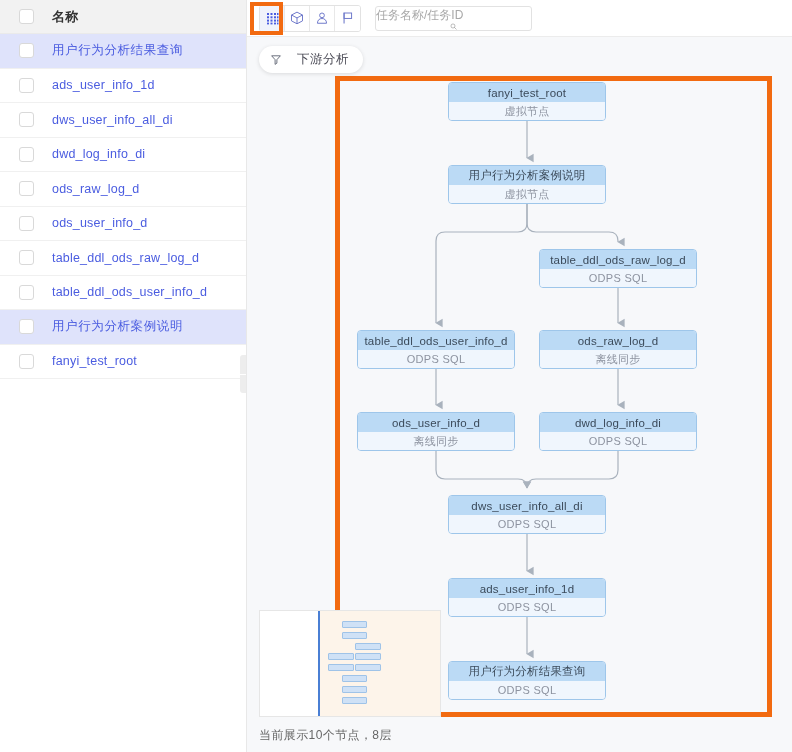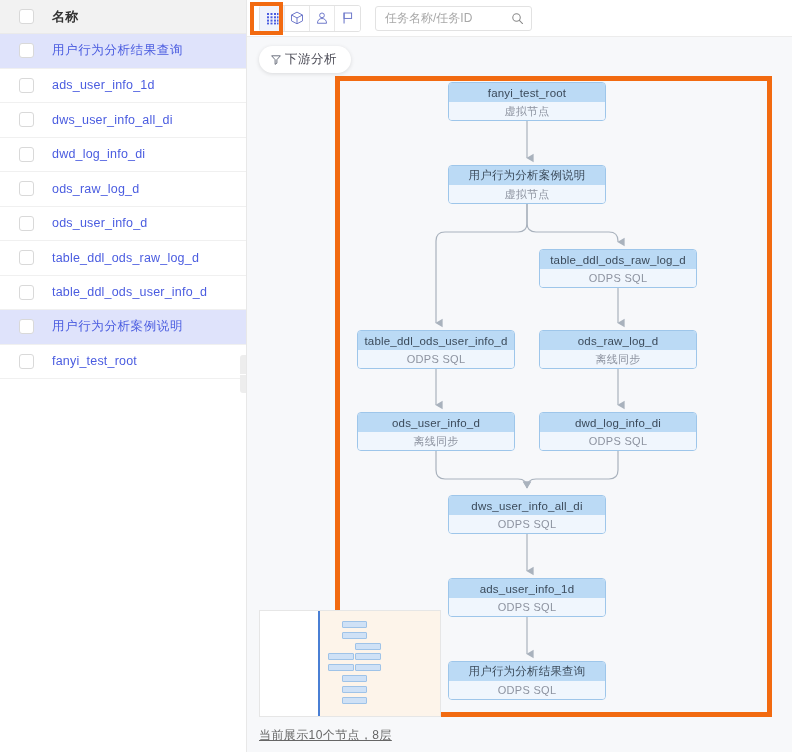--- a/index.html
+++ b/index.html
@@ -142,20 +142,21 @@
     margin-left: 14px;
     width: 157px;
     height: 25px;
     border: 1px solid #e2e2e2;
     border-radius: 3px;
     background: #fff;
     display: flex;
     align-items: center;
     padding: 0 7px;
     box-sizing: border-box;
+    flex-direction: column;
   }
   .search-box input {
     border: none;
     outline: none;
     flex: 1;
     font-size: 12px;
     color: #555;
     font-family: "Liberation Sans", "DejaVu Sans", sans-serif;
     background: transparent;
     min-width: 0;
@@ -166,21 +167,21 @@
     position: absolute;
     left: 12px;
     top: 46px;
     height: 27px;
     padding: 0 14px 0 11px;
     background: #fff;
     border-radius: 14px;
     box-shadow: 0 1px 4px rgba(0,0,0,.12);
     display: flex;
     align-items: center;
-    gap: 3px;
+    gap: 15px;
     font-size: 12.5px;
     color: #4a4a55;
     z-index: 18;
     letter-spacing: .5px;
   }
 
   
   .focus-rect {
     position: absolute;
     left: 88px;
@@ -269,21 +270,20 @@
     border-radius: 1px;
   }
   .status {
     position: absolute;
     left: 12px;
     bottom: 8px;
     font-size: 12px;
     color: #666;
     letter-spacing: .4px;
     z-index: 17;
-    text-decoration: underline;
   }
 </style>
 </head>
 <body>
 
 <div class="app">
 
   <div class="sidebar">
     <div class="list-header">
       <div class="cb-cell">

